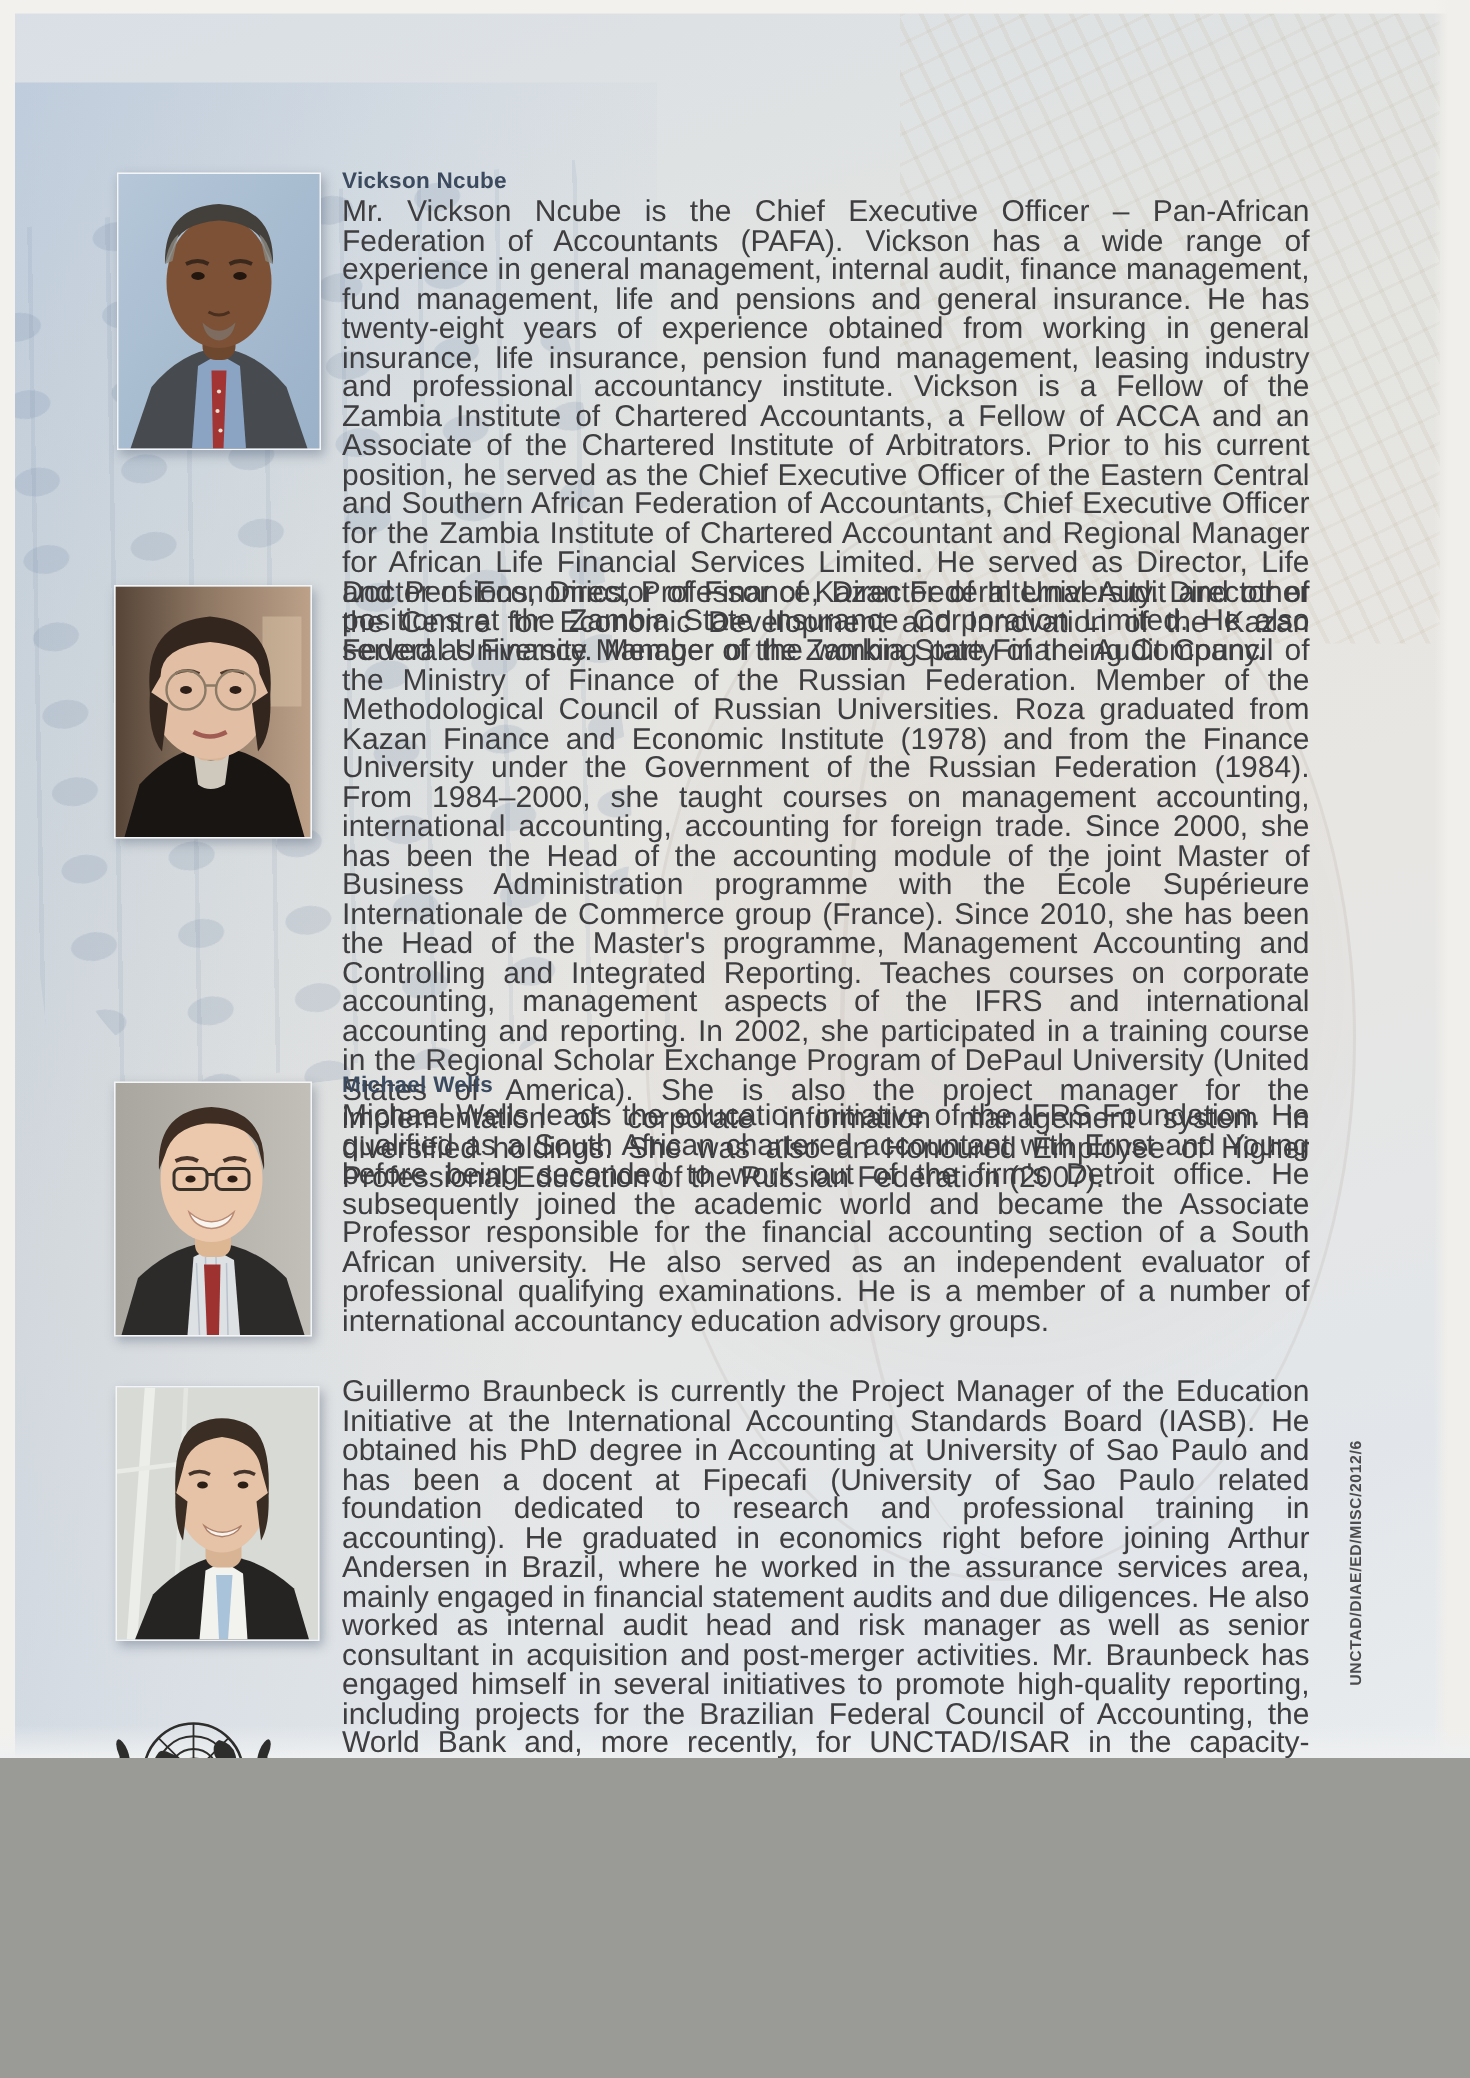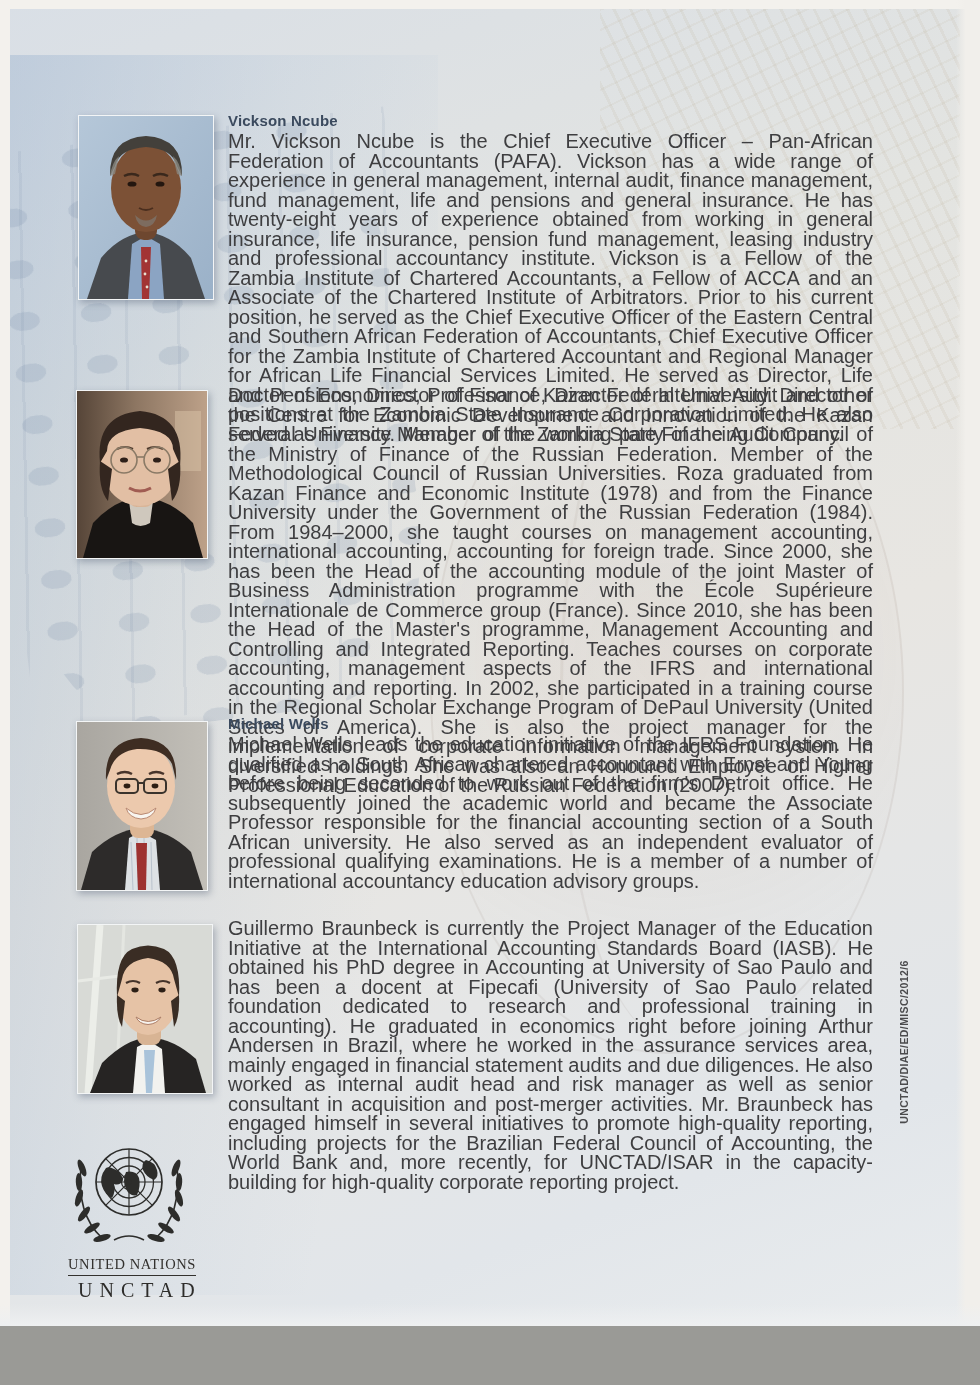--- a/index.html
+++ b/index.html
@@ -1,18 +1,18 @@
 <!DOCTYPE html>
 <html><head>
 <meta charset="utf-8">
 <style>
   html,body{margin:0;padding:0;background:#9a9a96;}
   .scan{
     position:relative;
-    width:980px;height:1326px;
+    width:980px;height:1172px;
     margin:0 auto;
     overflow:hidden;
     background:linear-gradient(160deg,#d9dfe6 0%,#e3e4e1 30%,#e8e6e2 55%,#e2e6ea 85%,#e9ecee 100%);
     font-family:"Liberation Sans", sans-serif;
   }
   
   .edge{position:absolute;background:#f3f1ed;}
   .edge-top{left:0;top:0;width:100%;height:9px;}
   .edge-left{left:0;top:0;width:10px;height:100%;}
   .edge-right{right:0;top:0;width:24px;height:100%;background:linear-gradient(90deg,rgba(243,241,237,0),#f1efeb 40%);}

